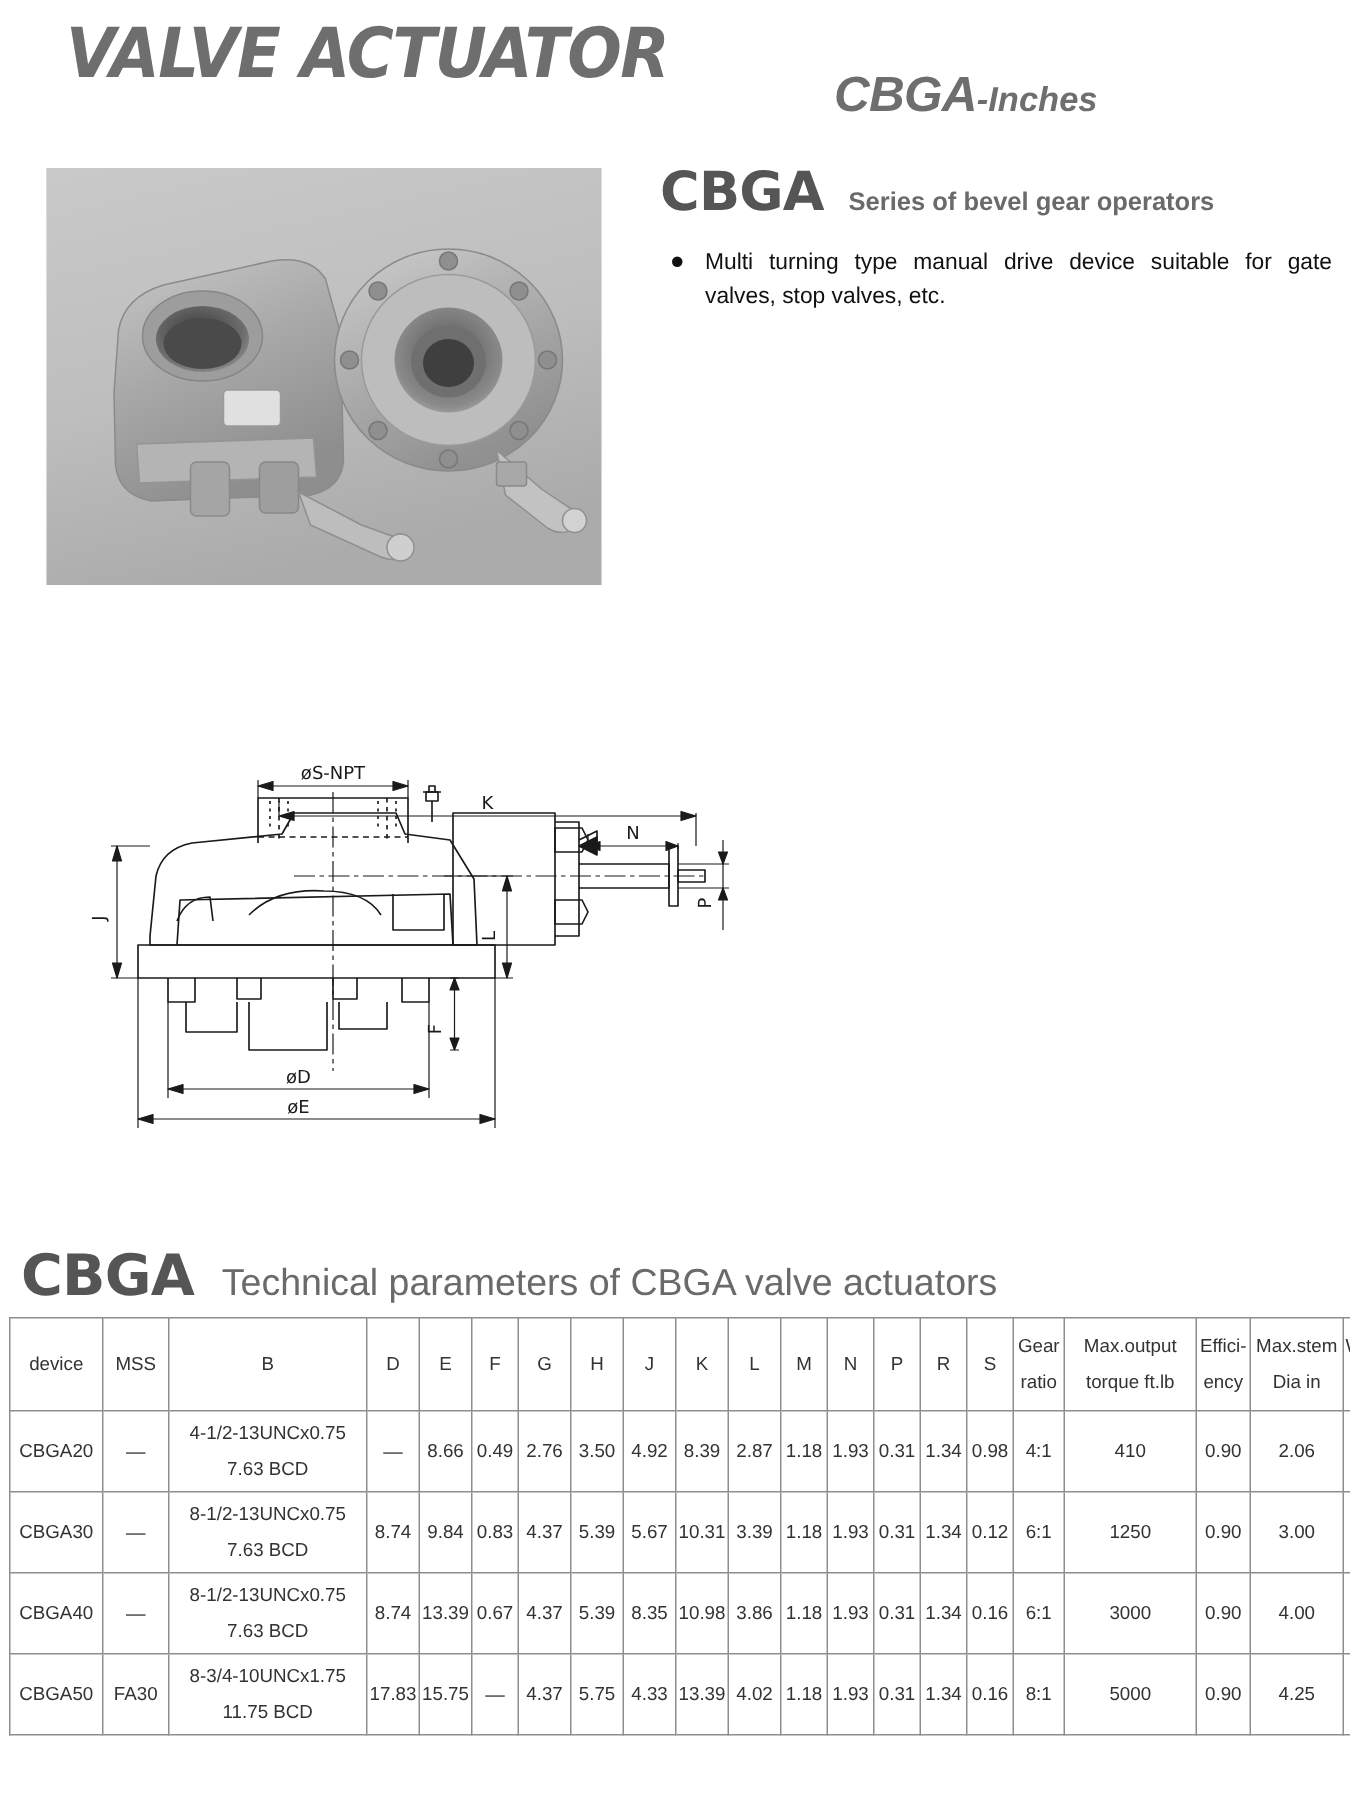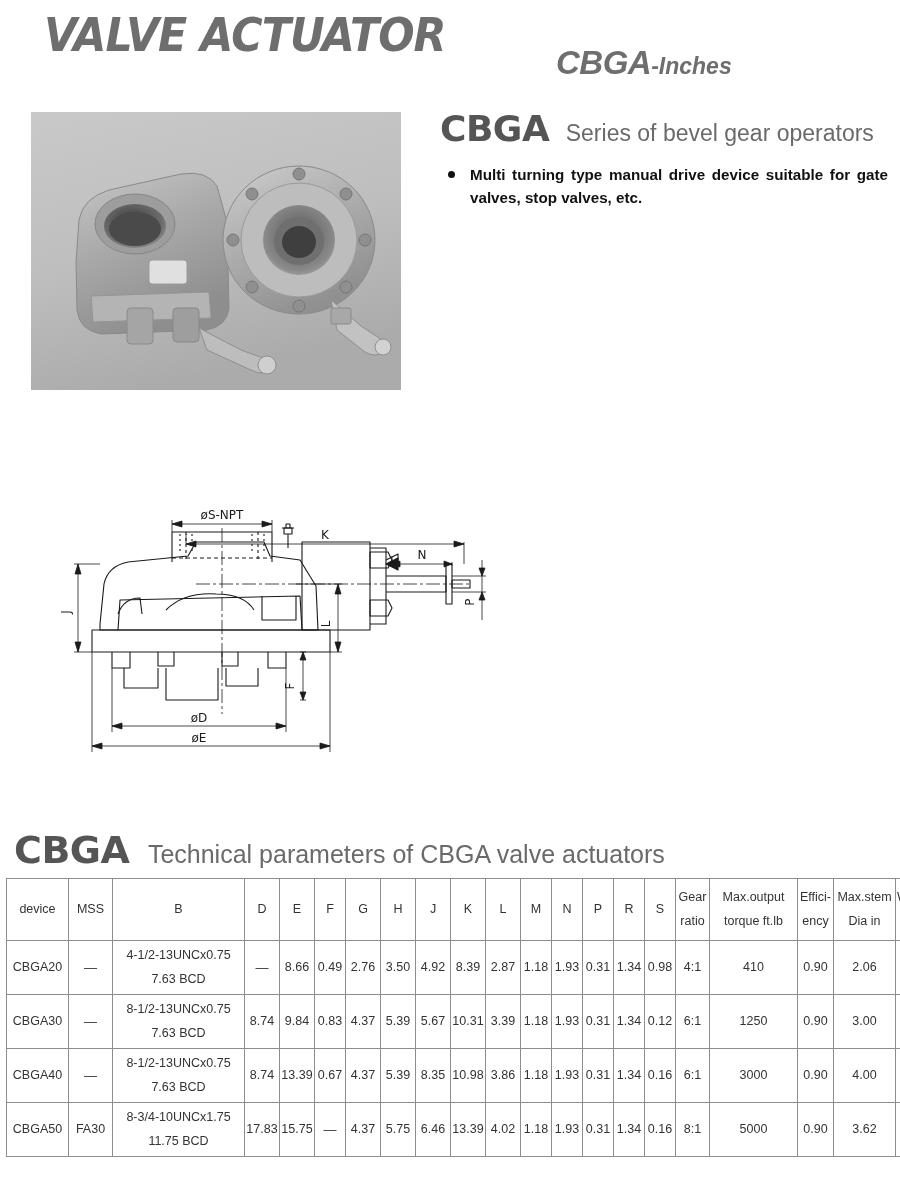--- a/index.html
+++ b/index.html
@@ -55,29 +55,30 @@
   .info-block {
     position: absolute; left: 440px; top: 8px; width: 448px;
   }
   .info-heading { white-space: nowrap; margin-bottom: 14px; }
   .info-heading .brand {
     font-size: 36px; font-weight: bold; color: #555;
     font-family: "DejaVu Sans", sans-serif;
     letter-spacing: -0.5px;
   }
   .info-heading .tagline {
-    font-size: 23px; color: #6a6a6a; margin-left: 12px;
+    font-size: 17px; color: #6a6a6a; margin-left: 12px;
     font-family: "Liberation Sans", sans-serif;
+    font-weight: bold;
   }
   ul.feature-list { list-style: none; margin: 0; padding: 0; }
   ul.feature-list li {
     position: relative;
     padding-left: 30px;
     font-size: 15.2px;
-    font-weight: bold;
+    font-weight: normal;
     line-height: 1.52;
     color: #111;
     text-align: justify;
     margin-bottom: 1px;
   }
   ul.feature-list li::before {
     content: "";
     position: absolute; left: 8px; top: 8px;
     width: 7px; height: 7px; border-radius: 50%;
     background: #111;
@@ -601,28 +602,28 @@
       <td>FA30</td>
       <td class="col-b two-line">
         <div>8-3/4-10UNCx1.75</div>
         <div>11.75 BCD</div>
       </td>
       <td>17.83</td>
       <td>15.75</td>
       <td class="dash">—</td>
       <td>4.37</td>
       <td>5.75</td>
-      <td>6.46</td>
+      <td>4.33</td>
       <td>13.39</td>
       <td>4.02</td>
       <td>1.18</td>
       <td>1.93</td>
       <td>0.31</td>
       <td>1.34</td>
       <td>0.16</td>
       <td>8:1</td>
       <td>5000</td>
       <td>0.90</td>
-      <td>3.62</td>
+      <td>4.25</td>
       <td>200</td>
     </tr>
   </tbody>
 </table>
 
 </body></html>

